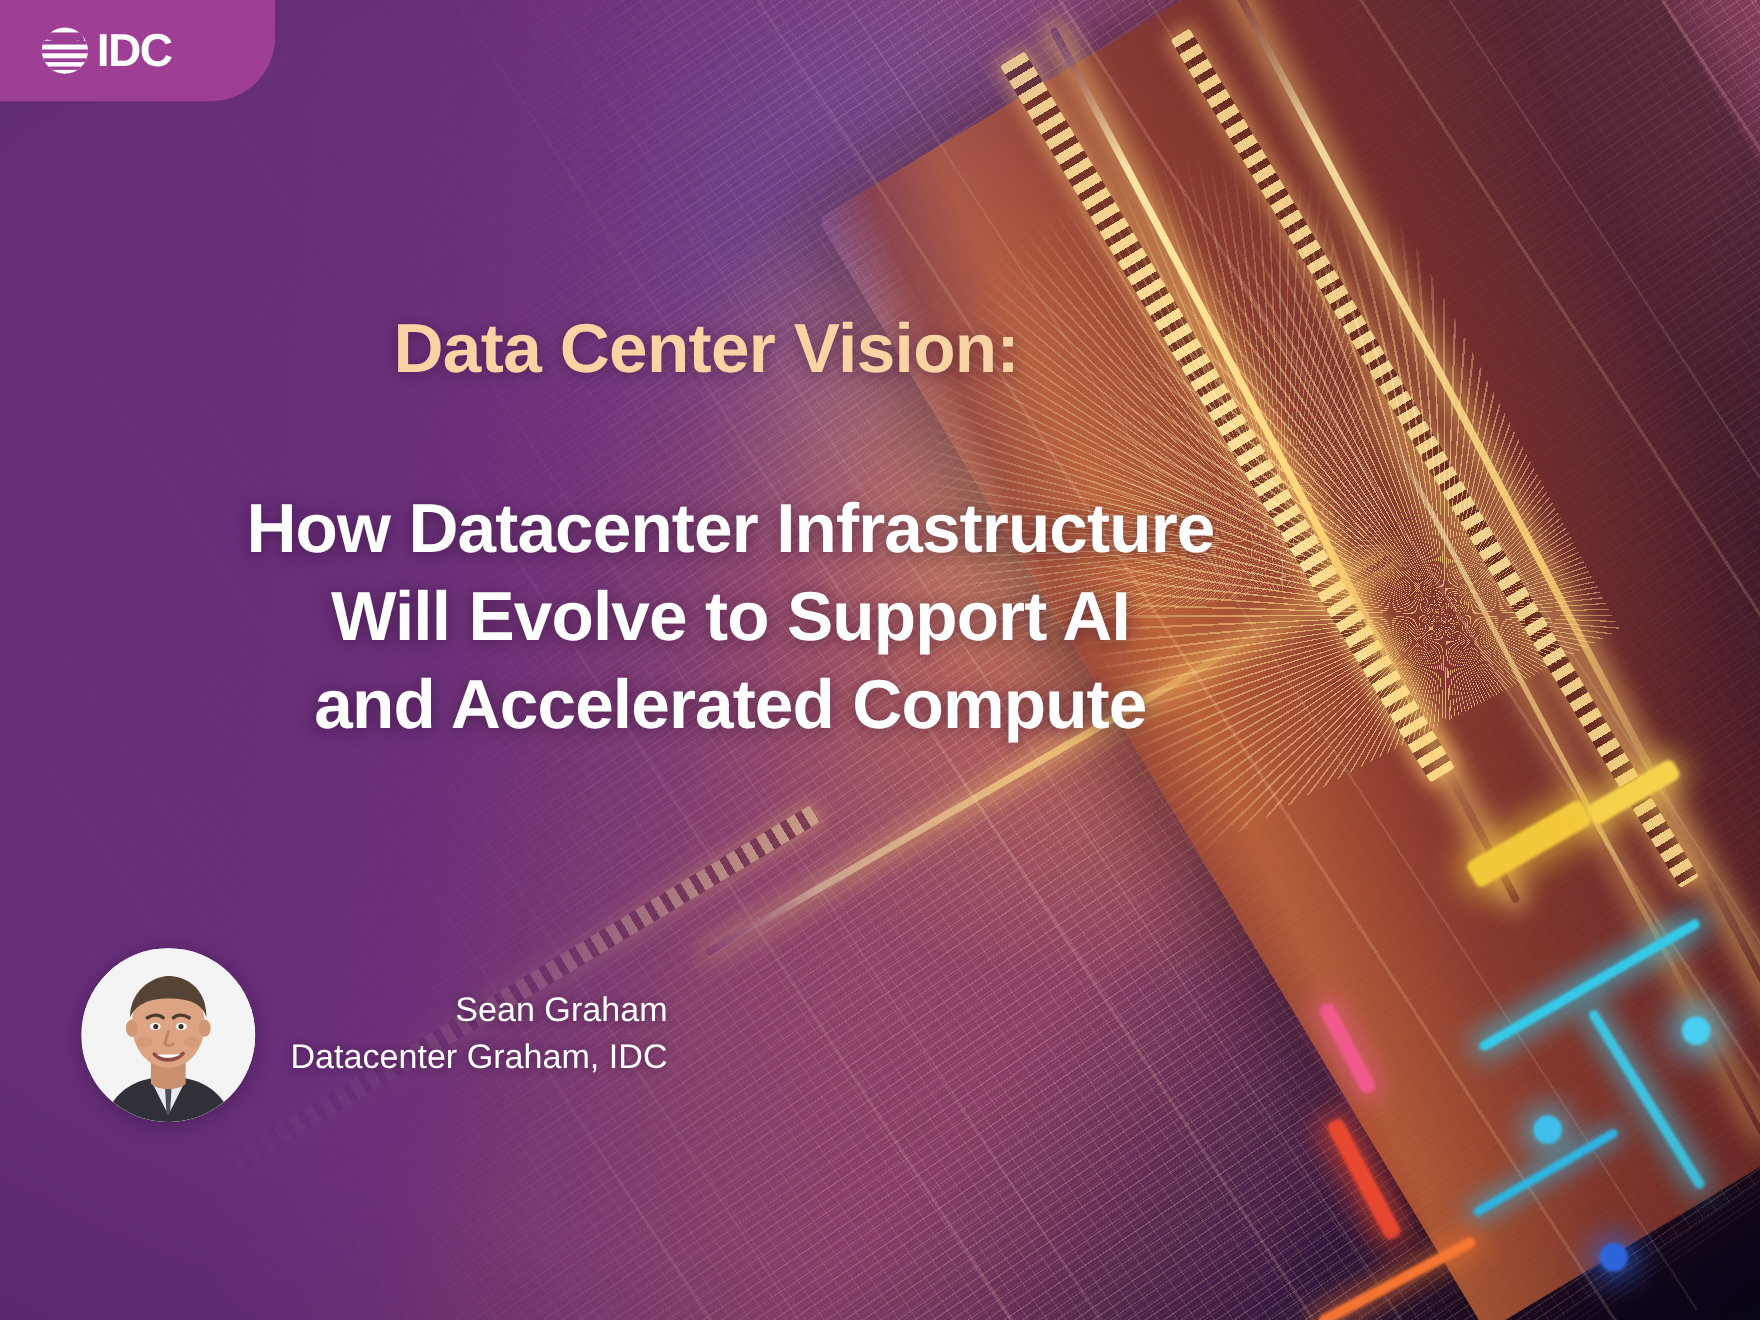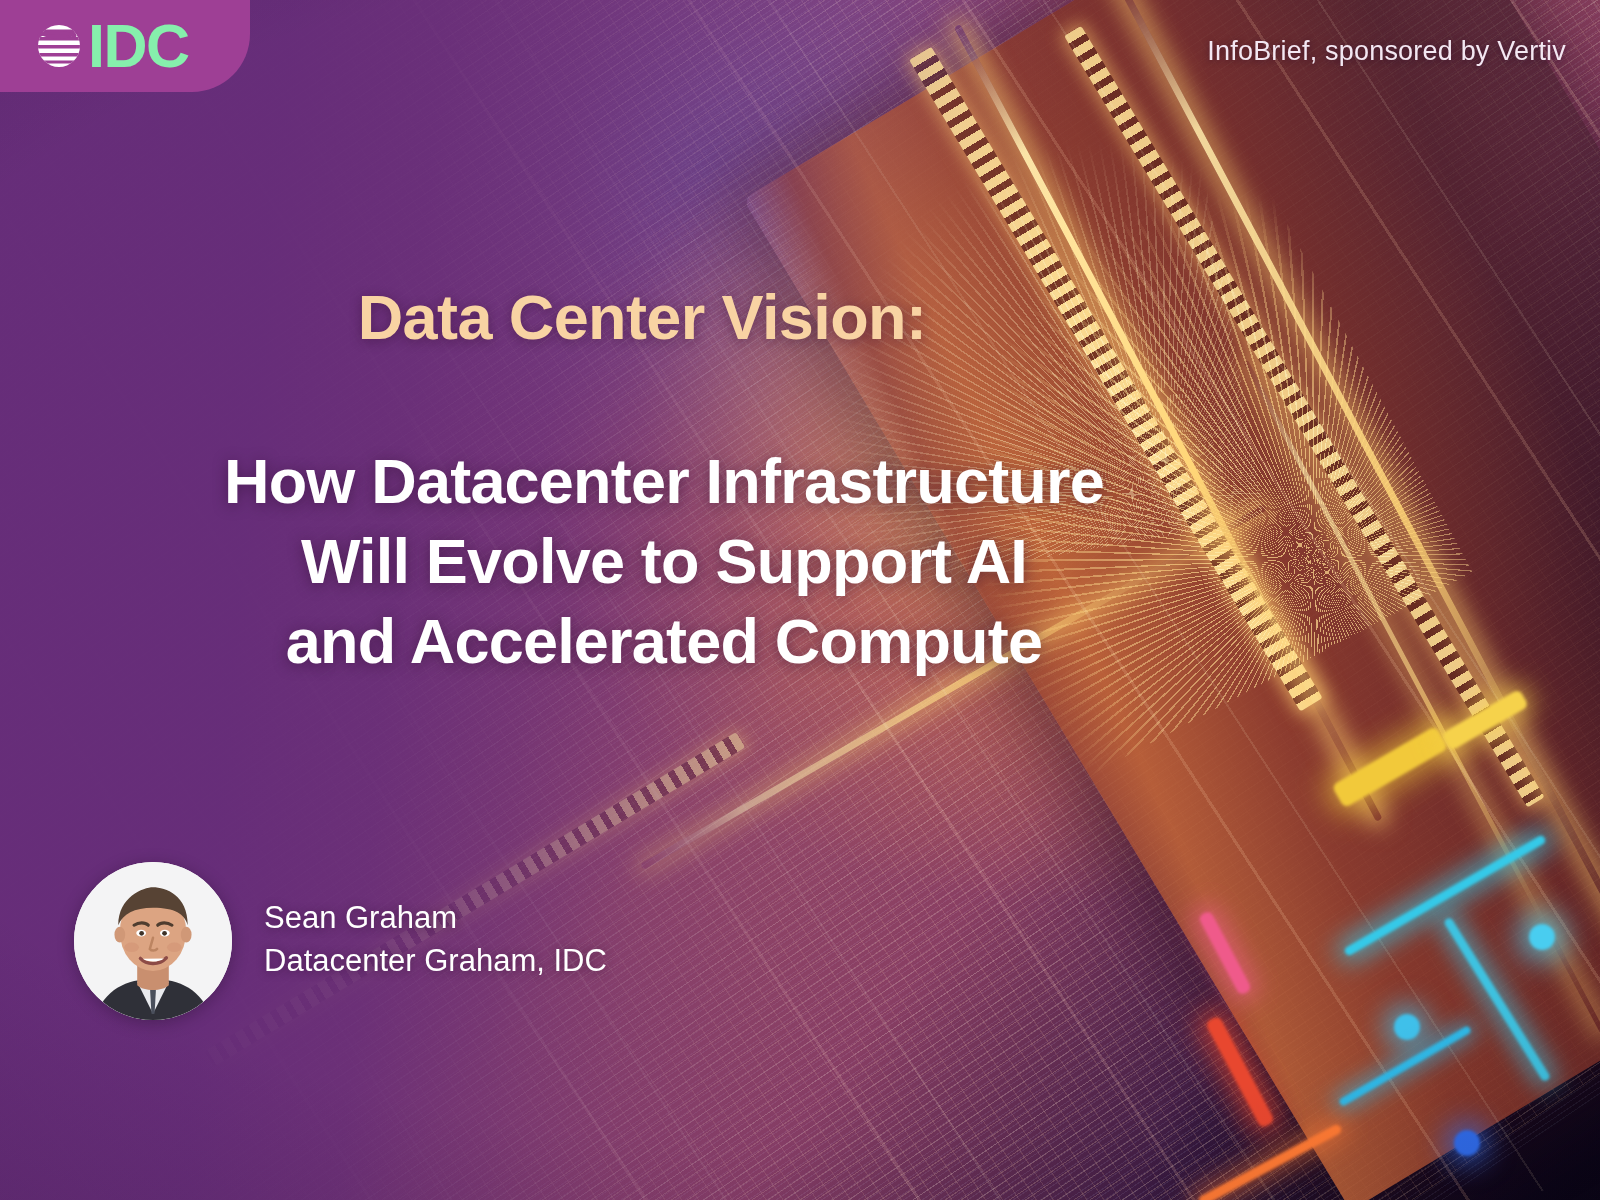--- a/index.html
+++ b/index.html
@@ -195,22 +195,22 @@
     position:absolute; left:0; top:0;
     width:250px; height:92px;
     background:#9e3f95;
     border-bottom-right-radius:58px;
     display:flex; align-items:center;
     padding-left:34px;
   }
   .idc-logo { display:flex; align-items:center; gap:4px; }
   .idc-globe { width:50px; height:50px; display:block; }
   .idc-word {
-    color:#86efac;
-    font-size:61px;
+    color:#ffffff;
+    font-size:42px;
     font-weight:bold;
     letter-spacing:-1.5px;
     line-height:1;
     font-family:"Liberation Sans", sans-serif;
   }
 
   .sponsor {
     position:absolute; right:34px; top:36px;
     color:#f3e7f2;
     font-size:27px;
@@ -254,21 +254,21 @@
   }
   .avatar svg { display:block; width:100%; height:100%; }
 
   .author-lines {
     color:#ffffff;
     font-size:31px;
     line-height:1.40;
     text-shadow:0 1px 8px rgba(45,12,45,.5);
     padding-bottom:4px;
   }
-  .author-lines div { white-space:nowrap; }
+  .author-lines div { white-space:nowrap;text-align:right; }
 </style>
 </head>
 <body>
 
 <div id="cover">
 
   <div class="bg-photo">
     <div class="speckle"></div>
     <div class="bg-traces"></div>
     <div class="bg-traces fine"></div>
@@ -317,21 +317,20 @@
             <rect x="0" y="79" width="100" height="6"></rect>
             <path d="M18 6 C40 16, 66 16, 88 6 L88 -4 L18 -4 Z" transform="translate(-4,22)"></path>
           </g>
           <path d="M8 30 C28 20, 62 20, 84 32" stroke="#9e3f95" stroke-width="7" fill="none"></path>
         </svg>
       </span>
       <span class="idc-word">IDC</span>
     </div>
   </div>
 
-  <div class="sponsor">InfoBrief, sponsored by Vertiv</div>
 
   <div class="title-wrap">
     <div class="eyebrow">Data Center Vision:</div>
     <div class="headline">
       <span class="l">How Datacenter Infrastructure</span>
       <span class="l">Will Evolve to Support AI</span>
       <span class="l">and Accelerated Compute</span>
     </div>
   </div>
 

